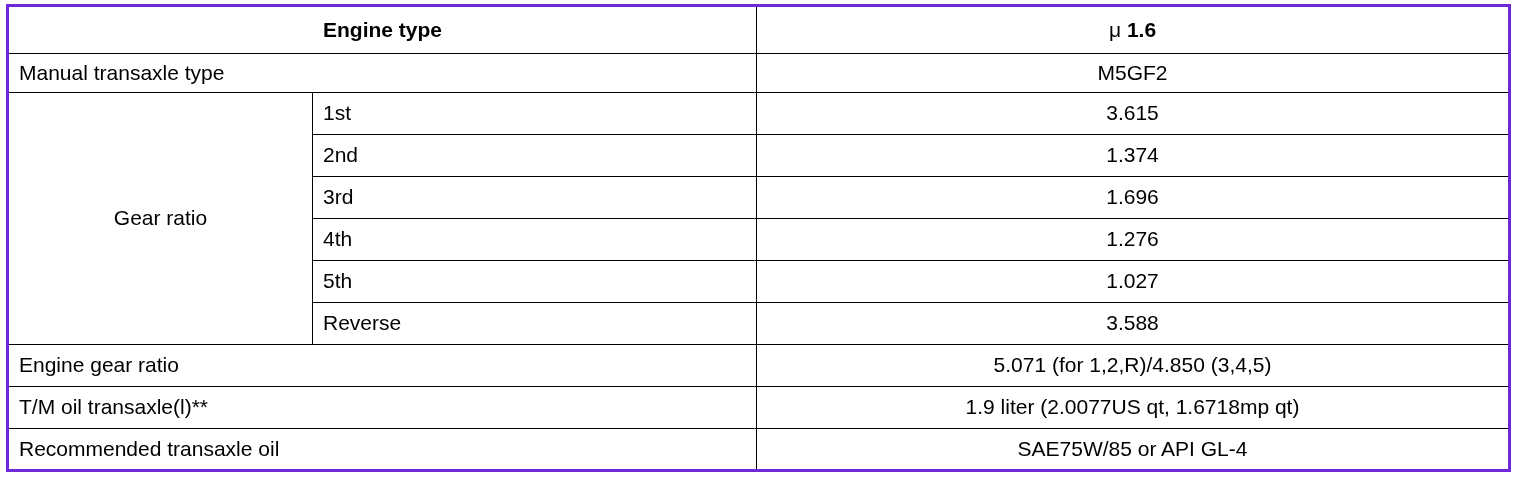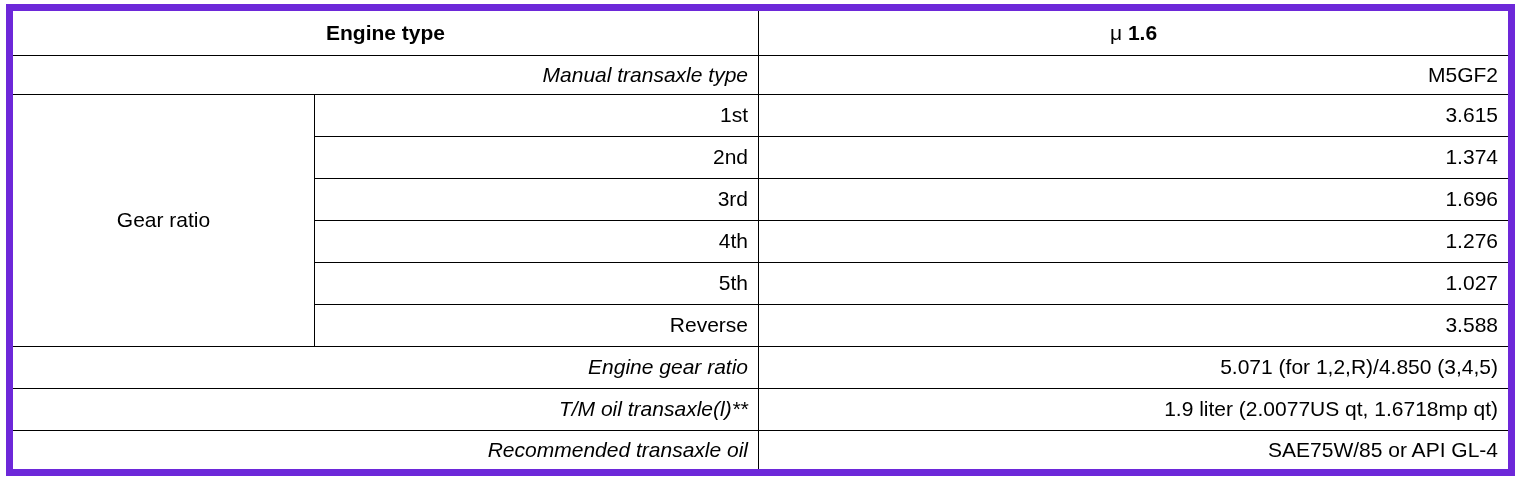--- a/index.html
+++ b/index.html
@@ -21,47 +21,46 @@
     top: 4px;
     width: 1502px;
     height: 470px;
   }
 
   table.spec-table {
     border-collapse: collapse;
     table-layout: fixed;
     width: 1502px;
     height: 360px;
-    border: 7px solid #6d28d9;
+    border: 3px solid #6d28d9;
   }
 
   table.spec-table td {
     border: 1.5px solid #000000;
     font-size: 21px;
     line-height: 1.15;
     padding: 0 10px;
     vertical-align: middle;
     white-space: nowrap;
   }
 
   
   col.c-label    { width: 305px; }
   col.c-sublabel { width: 444px; }
   col.c-value    { width: 753px; }
 
   
   .label-cell {
-    text-align: right;
-    font-style: italic;
+    text-align: left;
   }
   .sub-cell {
-    text-align: right;
+    text-align: left;
   }
   .value-cell {
-    text-align: right;
+    text-align: center;
   }
   .head-cell {
     text-align: center;
     font-weight: bold;
   }
   .head-value-cell {
     text-align: center;
     font-weight: bold;
   }
   .merged-label {

